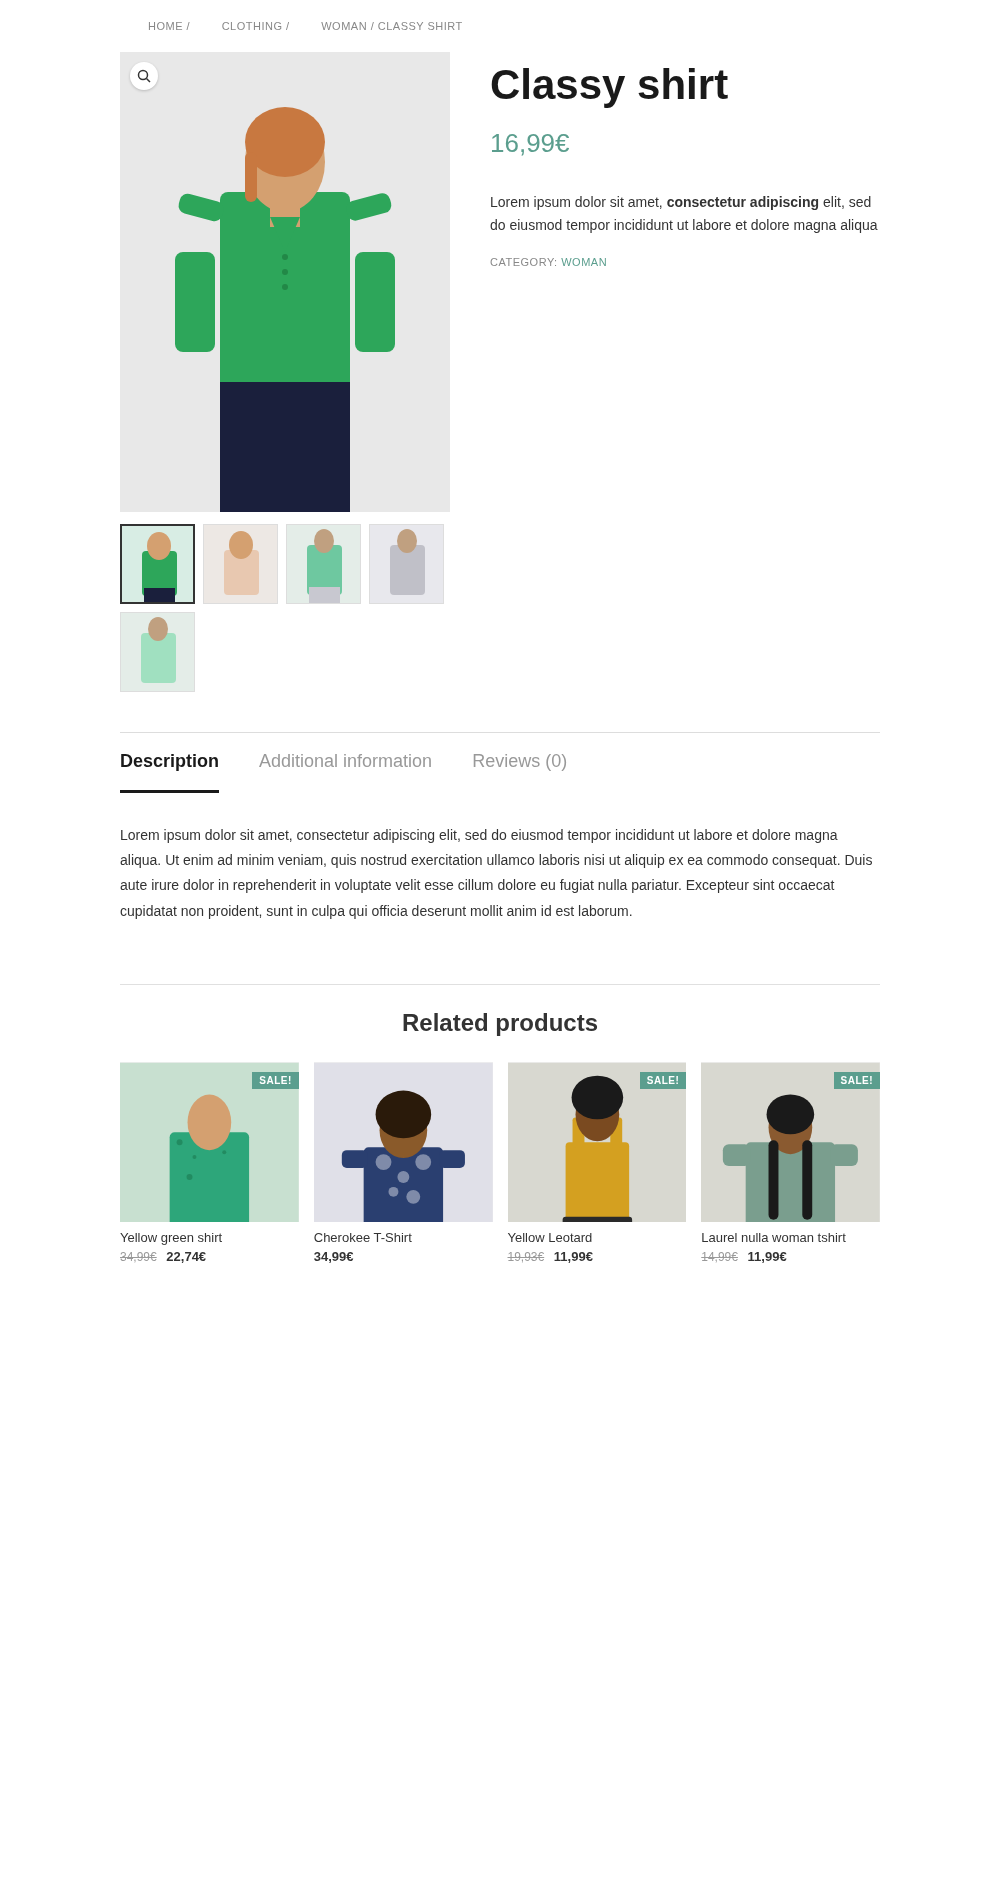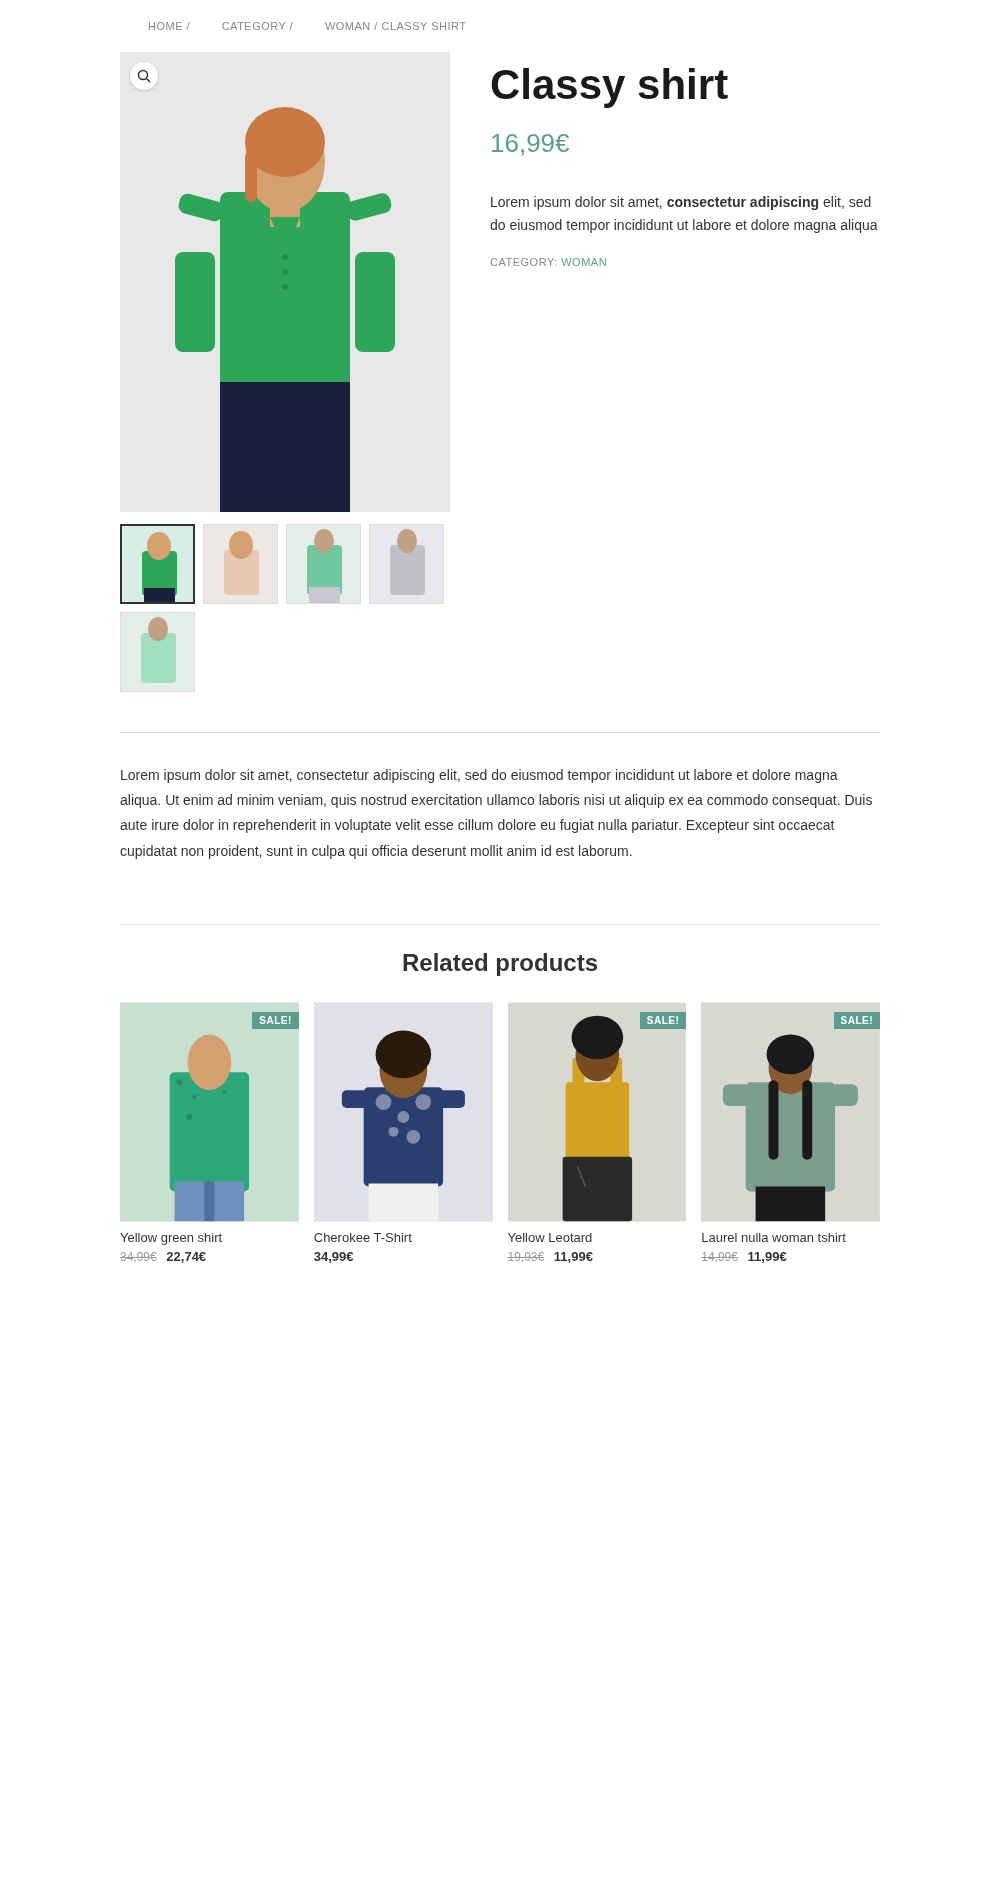--- a/index.html
+++ b/index.html
@@ -32,36 +32,36 @@
     .tabs-header { display: flex; gap: 0; }
     .tab-item { padding: 18px 0; margin-right: 40px; font-size: 18px; cursor: pointer; color: #999; font-weight: 400; border-bottom: 3px solid transparent; }
     .tab-item.active { color: #1a1a1a; font-weight: 700; border-bottom: 3px solid #1a1a1a; }
     .tab-content { padding: 30px 0; font-size: 14px; line-height: 1.8; color: #333; }
 
     
     .related-section { margin-top: 24px; }
     .related-title { font-size: 24px; font-weight: 800; text-align: center; margin-bottom: 25px; }
     .related-grid { display: grid; grid-template-columns: repeat(4, 1fr); gap: 15px; }
     .product-card { position: relative; cursor: pointer; }
-    .product-card-image { position: relative; background: #f0f0f0; overflow: hidden; height: 220px; }
+    .product-card-image { position: relative; background: #f0f0f0; overflow: hidden; height: 160px; }
     .sale-badge { position: absolute; top: 10px; right: 0; background: #5b9e8e; color: #fff; font-size: 10px; font-weight: 700; padding: 3px 7px; letter-spacing: 0.5px; }
     .product-card-name { font-size: 13px; color: #333; margin-top: 8px; margin-bottom: 4px; }
     .product-card-price { font-size: 13px; color: #333; }
     .product-card-price .original { color: #999; text-decoration: line-through; margin-right: 6px; font-size: 12px; }
     .product-card-price .sale { color: #333; font-weight: 600; text-align: right; }
 
     .divider { border: none; border-top: 1px solid #e0e0e0; margin: 20px 0; }
   </style>
 </head>
 <body>
 
 <nav>
   <div class="breadcrumb">
     <a href="#">HOME</a> /
-    <a href="#">CATEGORY</a> /
+    <a href="#">CLOTHING</a> /
     <a href="#">WOMAN</a> /
     <span>CLASSY SHIRT</span>
   </div>
 </nav>
 
 <div class="product-layout">
 
   <div class="product-images">
     <div class="main-image-wrap">
       <div class="zoom-icon">
@@ -147,20 +147,25 @@
       Lorem ipsum dolor sit amet, <strong>consectetur adipiscing</strong> elit, sed do eiusmod tempor incididunt ut labore et dolore magna aliqua
     </div>
     <div class="product-category">
       <span>CATEGORY:</span>
       <a href="#">WOMAN</a>
     </div>
   </div>
 </div>
 
 <div class="tabs-section">
+  <div class="tabs-header">
+    <div class="tab-item active">Description</div>
+    <div class="tab-item">Additional information</div>
+    <div class="tab-item">Reviews (0)</div>
+  </div>
   <div class="tab-content">
     <p>Lorem ipsum dolor sit amet, consectetur adipiscing elit, sed do eiusmod tempor incididunt ut labore et dolore magna aliqua. Ut enim ad minim veniam, quis nostrud exercitation ullamco laboris nisi ut aliquip ex ea commodo consequat. Duis aute irure dolor in reprehenderit in voluptate velit esse cillum dolore eu fugiat nulla pariatur. Excepteur sint occaecat cupidatat non proident, sunt in culpa qui officia deserunt mollit anim id est laborum.</p>
   </div>
 </div>
 
 <hr class="divider">
 
 <div class="related-section">
   <h2 class="related-title">Related products</h2>
   <div class="related-grid">

